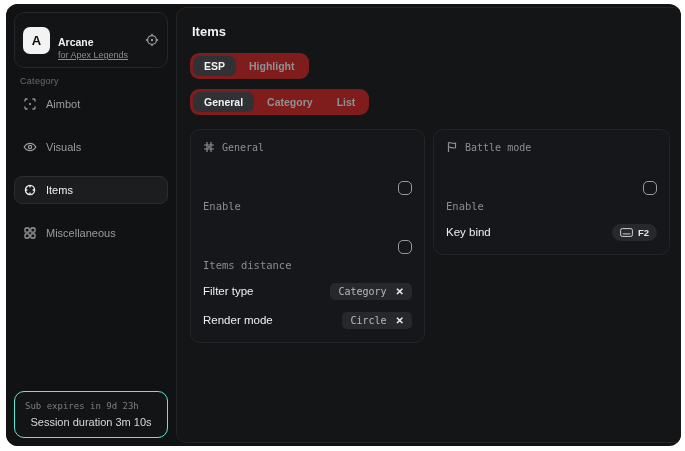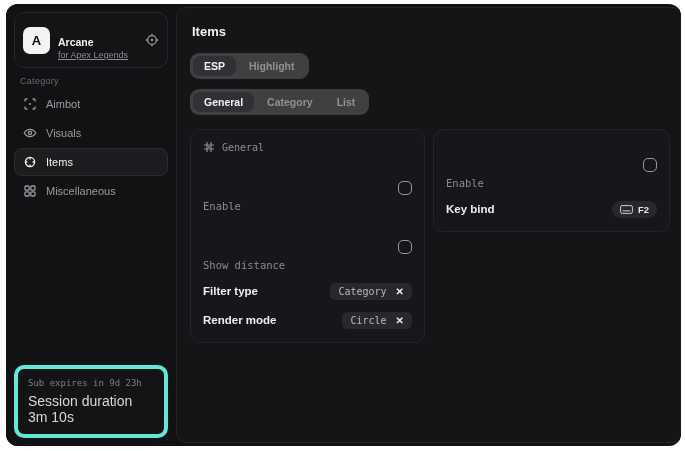--- a/index.html
+++ b/index.html
@@ -24,42 +24,42 @@
   }
   .logo {
     width:27px; height:27px; border-radius:7px; background:#f3f3f3; color:#0d0d0d;
     font-weight:800; font-size:13px; display:flex; align-items:center; justify-content:center;
   }
   .side-title-wrap { flex:1; display:flex; flex-direction:column; gap:2px; }
   .side-title { color:#f0f0f0; font-size:10.5px; font-weight:700;margin-top:16px; }
   .side-sub { color:#8b8d90; font-size:9px;text-decoration:underline; }
   .scope-btn { color:#9a9c9e; display:flex; cursor:pointer; }
   .section-label { color:#6a6c6f; font-size:9px; margin:8px 0 4px 14px; letter-spacing:.3px; }
-  .nav { display:flex; flex-direction:column; gap:1px; padding:0 8px; }
+  .nav { display:flex; flex-direction:column; gap:15px; padding:0 8px; }
   .nav-item {
     display:flex; align-items:center; gap:9px; padding:6px 8px; border:1px solid transparent;
     border-radius:8px; color:#9a9c9e; font-size:11px; cursor:pointer;
   }
   .nav-item.selected { background:#1c1d1f; border-color:#2c2d30; color:#f2f2f2; }
   .nav-item .ic { display:flex; width:14px; height:14px; }
   .side-footer {
     position:absolute; left:8px; right:8px; bottom:8px;
-    border:4px solid #5eead4; border-radius:10px; padding:9px 10px;
+    border:1px solid #5eead4; border-radius:10px; padding:9px 10px;
     display:flex; flex-direction:column; gap:5px; background:#131416;
   }
   .foot-line1 { font-family:"DejaVu Sans Mono", monospace; font-size:9px; color:#7d7f82; }
-  .foot-line2 { font-size:14px; color:#d8d8d8; }
+  .foot-line2 { font-size:11px; color:#d8d8d8;text-align:center; }
   
   .main {
     flex:1; margin:3px 3px 3px 0; border:1px solid #232427; border-radius:10px;
     background:#141517; padding:14px 13px; position:relative;
   }
   .page-title { color:#f2f2f2; font-size:13px; font-weight:700; margin:2px 0 14px 2px; }
   .tab-group {
-    display:inline-flex; align-items:flex-start; gap:2px; background:#404040;
+    display:inline-flex; align-items:flex-start; gap:2px; background:#7f1d1d;
     border-radius:9px; padding:3px; margin-bottom:10px;
   }
   .tab-row { display:block; }
   .tab {
     padding:4px 11px; border-radius:7px; font-size:10.5px; color:#8f9193; cursor:pointer;
     font-weight:600;
   }
   .tab.selected { background:#303134; color:#f2f2f2; }
   .panels { display:flex; gap:8px; margin-top:4px; align-items:flex-start; }
   .panel {
@@ -68,21 +68,21 @@
   }
   .panel.general { width:235px; }
   .panel.battle { width:237px; }
   .panel-title {
     display:flex; align-items:center; gap:7px; color:#8d8f92;
     font-family:"DejaVu Sans Mono", monospace; font-size:10px;
   }
   .panel-title .ic { display:flex; }
   .row { display:flex; align-items:center; justify-content:space-between; min-height:18px; }
   .lbl-dim { font-family:"DejaVu Sans Mono", monospace; font-size:10.5px; color:#8a8c8f;margin-top:36px; }
-  .lbl-set { font-size:11.5px; font-weight:700; color:#efefef; }
+  .lbl-set { font-size:11.5px; font-weight:400; color:#efefef; }
   .checkbox {
     width:14px; height:14px; border:1.5px solid #97999c; border-radius:5px;
     background:transparent; cursor:pointer;
   }
   .select-pill {
     display:inline-flex; align-items:center; gap:9px; background:#27282b;
     border-radius:5px; padding:3px 8px; cursor:pointer;
   }
   .select-pill .val { font-family:"DejaVu Sans Mono", monospace; font-size:10px; color:#b7b9bc; }
   .select-pill .clear { font-size:10px; color:#ececec; font-weight:700; cursor:pointer; }
@@ -195,21 +195,21 @@
           </span>
           <span>General</span>
         </div>
 
         <div class="row">
           <span class="lbl-dim">Enable</span>
           <span class="checkbox"></span>
         </div>
 
         <div class="row">
-          <span class="lbl-dim">Show distance</span>
+          <span class="lbl-dim">Items distance</span>
           <span class="checkbox"></span>
         </div>
 
         <div class="row">
           <span class="lbl-set">Filter type</span>
           <span class="select-pill">
             <span class="val">Category</span>
             <span class="clear">✕</span>
           </span>
         </div>
@@ -217,20 +217,29 @@
         <div class="row">
           <span class="lbl-set">Render mode</span>
           <span class="select-pill">
             <span class="val">Circle</span>
             <span class="clear">✕</span>
           </span>
         </div>
       </div>
 
       <div class="panel battle">
+        <div class="panel-title">
+          <span class="ic">
+            <svg width="12" height="12" viewBox="0 0 12 12" fill="none" stroke="currentColor" stroke-width="1.2">
+              <path d="M2.5 11V1.5"></path>
+              <path d="M2.5 1.8c2-1 4 1.4 7 .4v4.6c-3 1-5-1.4-7-.4" fill="none"></path>
+            </svg>
+          </span>
+          <span>Battle mode</span>
+        </div>
 
         <div class="row">
           <span class="lbl-dim">Enable</span>
           <span class="checkbox"></span>
         </div>
 
         <div class="row">
           <span class="lbl-set">Key bind</span>
           <span class="keybadge">
             <span>

